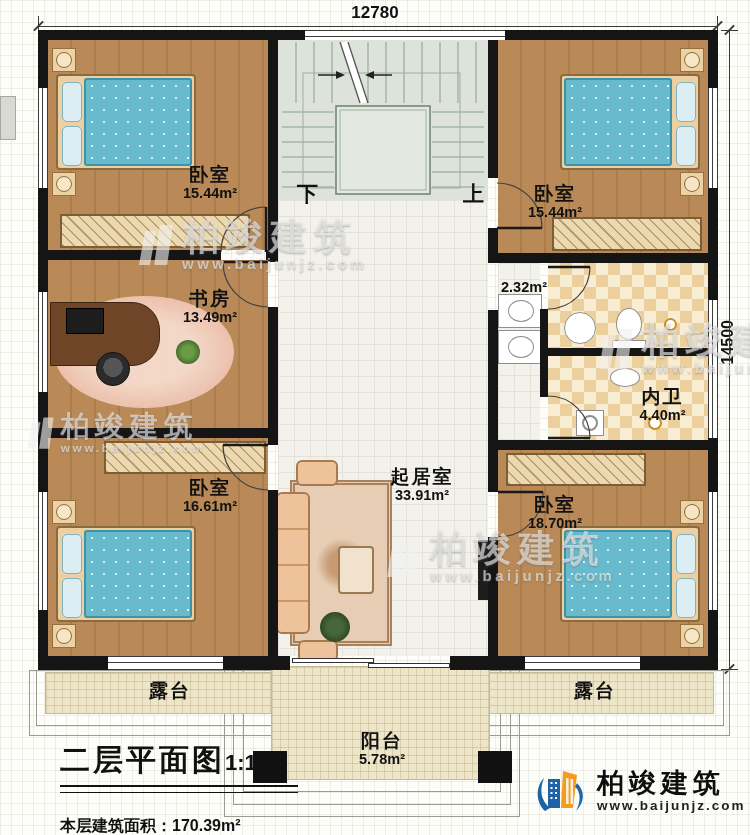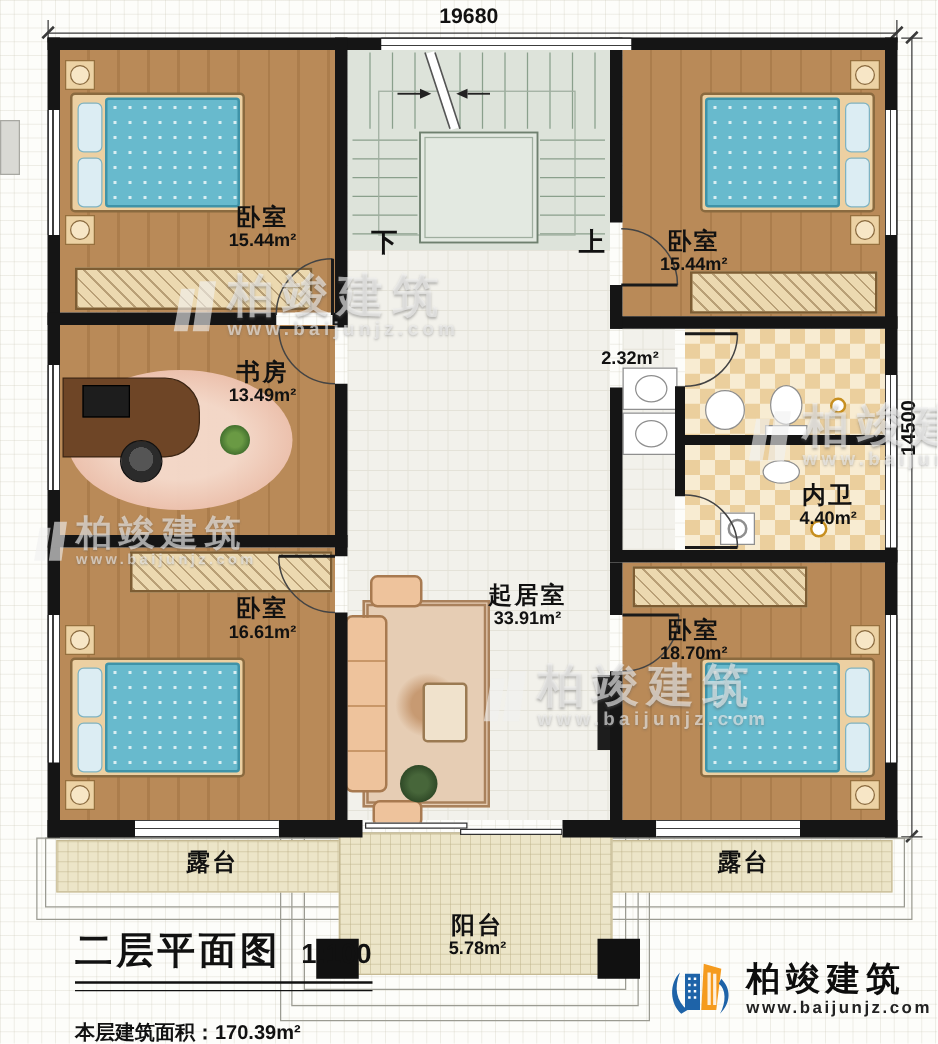--- a/index.html
+++ b/index.html
@@ -35,39 +35,39 @@
   .wm .t1{font-size:37px;font-weight:900;letter-spacing:7px;line-height:1;}
   .wm .t2{font-size:15px;font-weight:bold;letter-spacing:3.5px;}
   .wm-mark{position:relative;width:34px;height:46px;flex:0 0 auto;}
   .wm-mark::before{content:"";position:absolute;left:2px;top:9px;width:11px;height:34px;background:currentColor;transform:skewX(-10deg);}
   .wm-mark::after{content:"";position:absolute;left:17px;top:3px;width:13px;height:40px;background:currentColor;transform:skewX(-8deg);}
   .dimline{position:absolute;background:#3a3a3a;}
   .tick{position:absolute;width:13px;height:2px;background:#3a3a3a;transform:rotate(-45deg);}
   .dim-top{position:absolute;left:0;top:3px;width:750px;text-align:center;font-size:17px;font-weight:bold;color:#111;}
   .dim-right{position:absolute;left:719px;top:320px;width:22px;font-size:16px;font-weight:bold;color:#111;writing-mode:vertical-rl;transform:rotate(180deg);}
   .titleblock{position:absolute;left:60px;top:740px;width:270px;color:#111;}
-  .titleblock .row1{display:flex;align-items:baseline;gap:16px;}
+  .titleblock .row1{display:flex;align-items:baseline;}
   .titleblock .t{font-size:30px;font-weight:bold;letter-spacing:3px;}
   .titleblock .s{font-size:22px;font-weight:bold;}
   .titleblock .rule{margin-top:4px;width:238px;height:5px;border-top:2px solid #111;border-bottom:1px solid #111;}
   .titleblock .ln{margin-top:23px;font-size:16px;font-weight:bold;}
   .logo{position:absolute;left:533px;top:764px;display:flex;align-items:center;gap:10px;}
   .logo .col .nm{font-size:27px;font-weight:900;letter-spacing:5px;color:#0d0d0d;line-height:1.05;}
   .logo .col .url{font-size:13.5px;font-weight:bold;letter-spacing:2px;color:#222;}
   svg.overlay{position:absolute;left:0;top:0;pointer-events:none;}
   .chair{position:absolute;background:radial-gradient(circle at 50% 45%,#555 0 40%,#2b2b2b 41%);border-radius:50%;border:1px solid #111;}
   .plant{position:absolute;border-radius:50%;background:radial-gradient(circle,#6a9a44 0 35%,#2e5a22 90%);}
   .slider{position:absolute;background:#fff;border:1px solid #333;box-sizing:border-box;}
 </style>
 </head>
 <body>
 
 <div class="page">
 
-  <div class="dim-top">19680</div>
+  <div class="dim-top">12780</div>
   <div class="dimline" style="left:38px;top:26px;width:680px;height:1px"></div>
   <div class="dimline" style="left:38px;top:16px;width:1px;height:18px"></div>
   <div class="dimline" style="left:717px;top:16px;width:1px;height:18px"></div>
   <div class="tick" style="left:32px;top:25px"></div>
   <div class="tick" style="left:711px;top:25px"></div>
 
   <div class="dim-right">14500</div>
   <div class="dimline" style="left:729px;top:30px;width:1px;height:640px"></div>
   <div class="dimline" style="left:721px;top:30px;width:17px;height:1px"></div>
   <div class="dimline" style="left:721px;top:669px;width:17px;height:1px"></div>
@@ -269,21 +269,21 @@
     <span class="ar">15.44m²</span>
   </div>
   <div class="lbl" style="left:490px;top:183px;width:130px">
     <span class="nm">卧室</span>
     <span class="ar">15.44m²</span>
   </div>
   <div class="lbl" style="left:145px;top:288px;width:130px">
     <span class="nm">书房</span>
     <span class="ar">13.49m²</span>
   </div>
-  <div class="lbl" style="left:464px;top:279px;width:80px">
+  <div class="lbl" style="left:484px;top:279px;width:80px">
     <span class="ar">2.32m²</span>
   </div>
   <div class="lbl" style="left:610px;top:386px;width:105px">
     <span class="nm">内卫</span>
     <span class="ar">4.40m²</span>
   </div>
   <div class="lbl" style="left:145px;top:477px;width:130px">
     <span class="nm">卧室</span>
     <span class="ar">16.61m²</span>
   </div>

